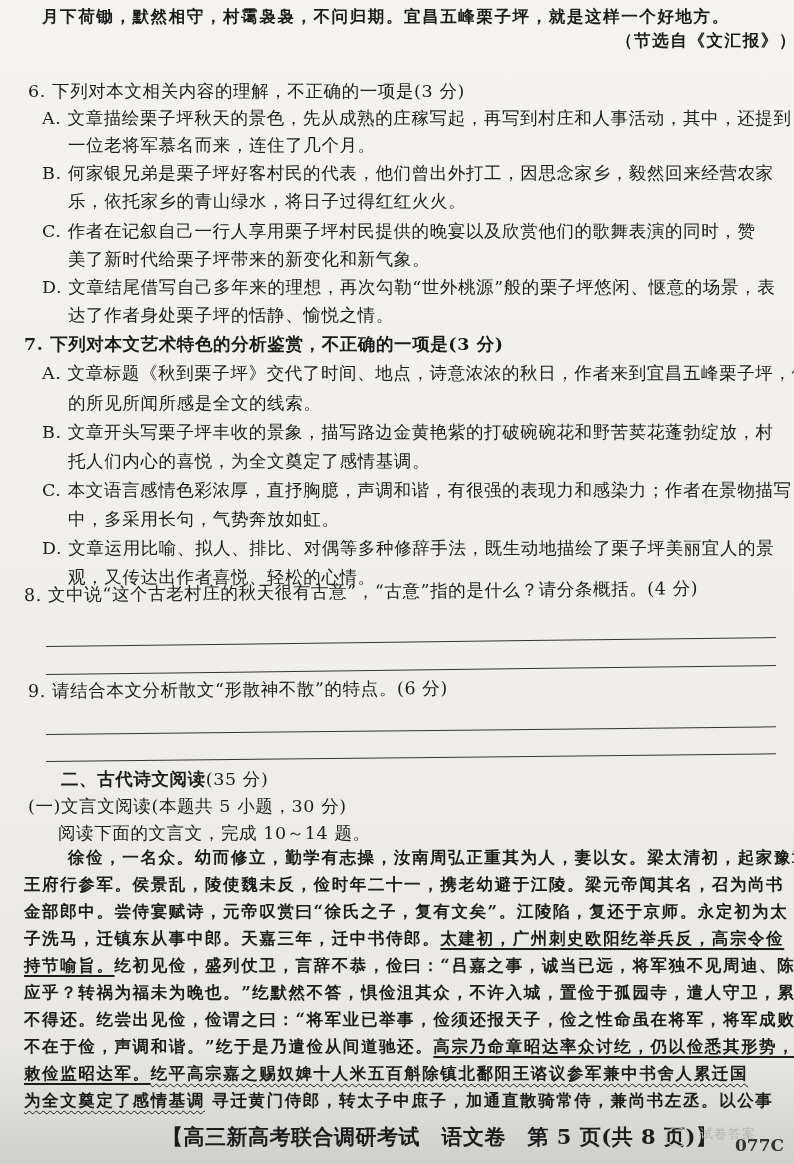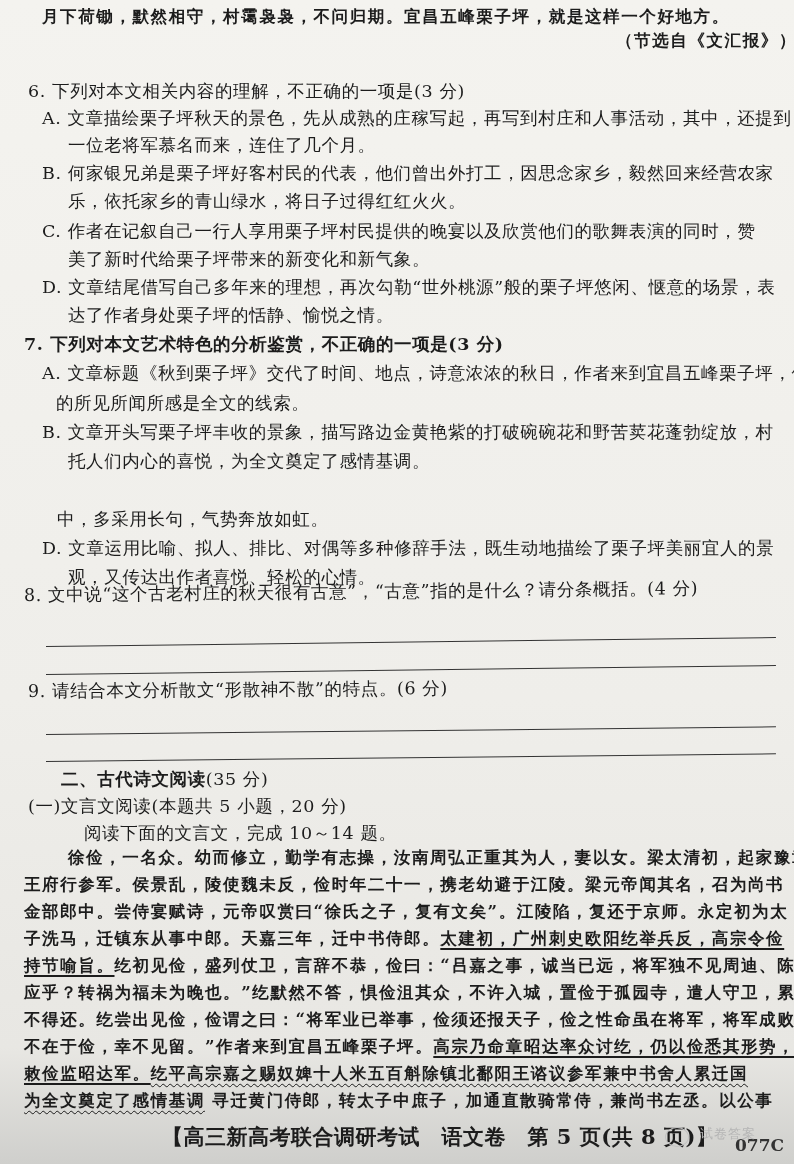--- a/index.html
+++ b/index.html
@@ -50,54 +50,55 @@
   <div class="line" style="left:68px; top:134px;">一位老将军慕名而来，连住了几个月。</div>
   <div class="line" style="left:42px; top:162px;">B. 何家银兄弟是栗子坪好客村民的代表，他们曾出外打工，因思念家乡，毅然回来经营农家</div>
   <div class="line" style="left:68px; top:190px;">乐，依托家乡的青山绿水，将日子过得红红火火。</div>
   <div class="line" style="left:42px; top:220px;">C. 作者在记叙自己一行人享用栗子坪村民提供的晚宴以及欣赏他们的歌舞表演的同时，赞</div>
   <div class="line" style="left:68px; top:248px;">美了新时代给栗子坪带来的新变化和新气象。</div>
   <div class="line" style="left:42px; top:276px;">D. 文章结尾借写自己多年来的理想，再次勾勒“世外桃源”般的栗子坪悠闲、惬意的场景，表</div>
   <div class="line" style="left:68px; top:304px;">达了作者身处栗子坪的恬静、愉悦之情。</div>
 
   <div class="line" style="left:24px; top:333px;font-weight:bold;">7. 下列对本文艺术特色的分析鉴赏，不正确的一项是(3 分)</div>
   <div class="line" style="left:42px; top:362px;">A. 文章标题《秋到栗子坪》交代了时间、地点，诗意浓浓的秋日，作者来到宜昌五峰栗子坪，他</div>
-  <div class="line" style="left:56px; top:392px;">的所见所闻所感是全文的线索。</div>
+  <div class="line" style="left:68px; top:392px;">的所见所闻所感是全文的线索。</div>
   <div class="line" style="left:42px; top:421px;">B. 文章开头写栗子坪丰收的景象，描写路边金黄艳紫的打破碗碗花和野苦荬花蓬勃绽放，村</div>
   <div class="line" style="left:68px; top:450px;">托人们内心的喜悦，为全文奠定了感情基调。</div>
-  <div class="line" style="left:57px; top:508px;text-align:center;">中，多采用长句，气势奔放如虹。</div>
+  <div class="line" style="left:42px; top:479px;">C. 本文语言感情色彩浓厚，直抒胸臆，声调和谐，有很强的表现力和感染力；作者在景物描写</div>
+  <div class="line" style="left:68px; top:508px;text-align:center;">中，多采用长句，气势奔放如虹。</div>
   <div class="line" style="left:42px; top:537px;">D. 文章运用比喻、拟人、排比、对偶等多种修辞手法，既生动地描绘了栗子坪美丽宜人的景</div>
   <div class="line" style="left:68px; top:566px;">观，又传达出作者喜悦、轻松的心情。</div>
 
   <div class="line" style="left:24px; top:584px; transform:rotate(-0.6deg); transform-origin:left;">8. 文中说“这个古老村庄的秋天很有古意”，“古意”指的是什么？请分条概括。(4 分)</div>
   <div class="answer-line" style="left:46px; top:646px; width:730px; transform:rotate(-0.7deg);"></div>
   <div class="answer-line" style="left:46px; top:674px; width:730px; transform:rotate(-0.7deg);"></div>
 
   <div class="line" style="left:28px; top:680px; transform:rotate(-0.4deg); transform-origin:left;">9. 请结合本文分析散文“形散神不散”的特点。(6 分)</div>
   <div class="answer-line" style="left:46px; top:734px; width:730px; transform:rotate(-0.6deg);"></div>
   <div class="answer-line" style="left:46px; top:761px; width:730px; transform:rotate(-0.6deg);"></div>
 
   <div class="line" style="left:28px; top:768px;">
     <span class="bold">二、古代诗文阅读</span><span>(35 分)</span>
   </div>
-  <div class="line" style="left:28px; top:795px;">(一)文言文阅读(本题共 5 小题，20 分)</div>
-  <div class="line" style="left:84px; top:822px;">阅读下面的文言文，完成 10～14 题。</div>
+  <div class="line" style="left:28px; top:795px;">(一)文言文阅读(本题共 5 小题，30 分)</div>
+  <div class="line" style="left:58px; top:822px;">阅读下面的文言文，完成 10～14 题。</div>
 
   <div class="line kai" style="left:68px; top:847px;">徐俭，一名众。幼而修立，勤学有志操，汝南周弘正重其为人，妻以女。梁太清初，起家豫章</div>
   <div class="line kai" style="left:24px; top:874px;">王府行参军。侯景乱，陵使魏未反，俭时年二十一，携老幼避于江陵。梁元帝闻其名，召为尚书</div>
   <div class="line kai" style="left:24px; top:901px;">金部郎中。尝侍宴赋诗，元帝叹赏曰“徐氏之子，复有文矣”。江陵陷，复还于京师。永定初为太</div>
   <div class="line kai" style="left:24px; top:928px;">
     <span>子洗马，迁镇东从事中郎。天嘉三年，迁中书侍郎。</span><span class="ul">太建初，广州刺史欧阳纥举兵反，高宗令俭</span>
   </div>
   <div class="line kai" style="left:24px; top:955px;">
     <span class="ul">持节喻旨。</span><span>纥初见俭，盛列仗卫，言辞不恭，俭曰：“吕嘉之事，诚当已远，将军独不见周迪、陈宝</span>
   </div>
   <div class="line kai" style="left:24px; top:982px;">应乎？转祸为福未为晚也。”纥默然不答，惧俭沮其众，不许入城，置俭于孤园寺，遣人守卫，累旬</div>
   <div class="line kai" style="left:24px; top:1009px;">不得还。纥尝出见俭，俭谓之曰：“将军业已举事，俭须还报天子，俭之性命虽在将军，将军成败</div>
   <div class="line kai" style="left:24px; top:1036px;">
-    <span>不在于俭，幸不见留。”作者来到宜昌五峰栗子坪。</span><span class="ul">高宗乃命章昭达率众讨纥，仍以俭悉其形势，</span>
+    <span>不在于俭，声调和谐。”纥于是乃遣俭从间道驰还。</span><span class="ul">高宗乃命章昭达率众讨纥，仍以俭悉其形势，</span>
   </div>
   <div class="line kai" style="left:24px; top:1063px;">
     <span class="ul">敕俭监昭达军。</span><span class="wavy">纥平高宗嘉之赐奴婢十人米五百斛除镇北鄱阳王谘议参军兼中书舍人累迁国</span>
   </div>
   <div class="line kai" style="left:24px; top:1090px;">
     <span class="wavy">为全文奠定了感情基调</span><span> 寻迁黄门侍郎，转太子中庶子，加通直散骑常侍，兼尚书左丞。以公事</span>
   </div>
 
   <div class="line footer" style="left:162px; top:1126px;">【高三新高考联合调研考试　语文卷　第 5 页(共 8 页)】</div>
   <div class="code">077C</div>

